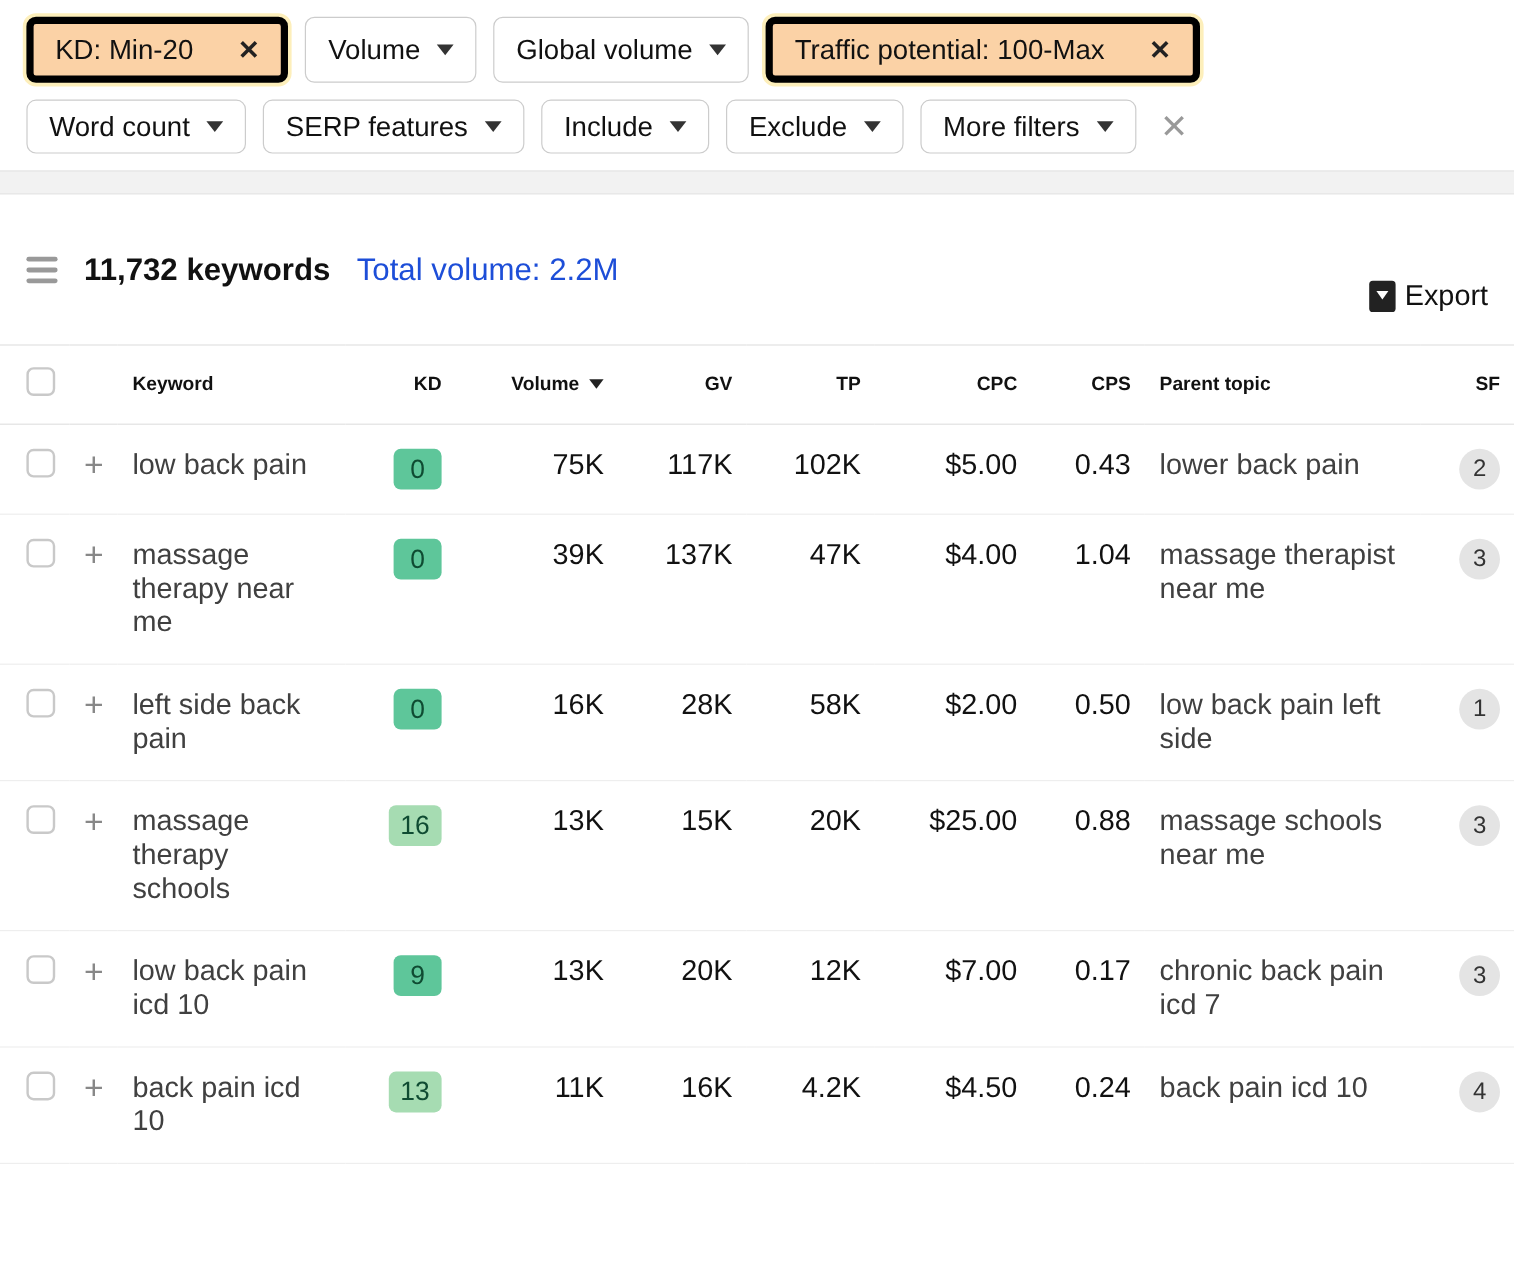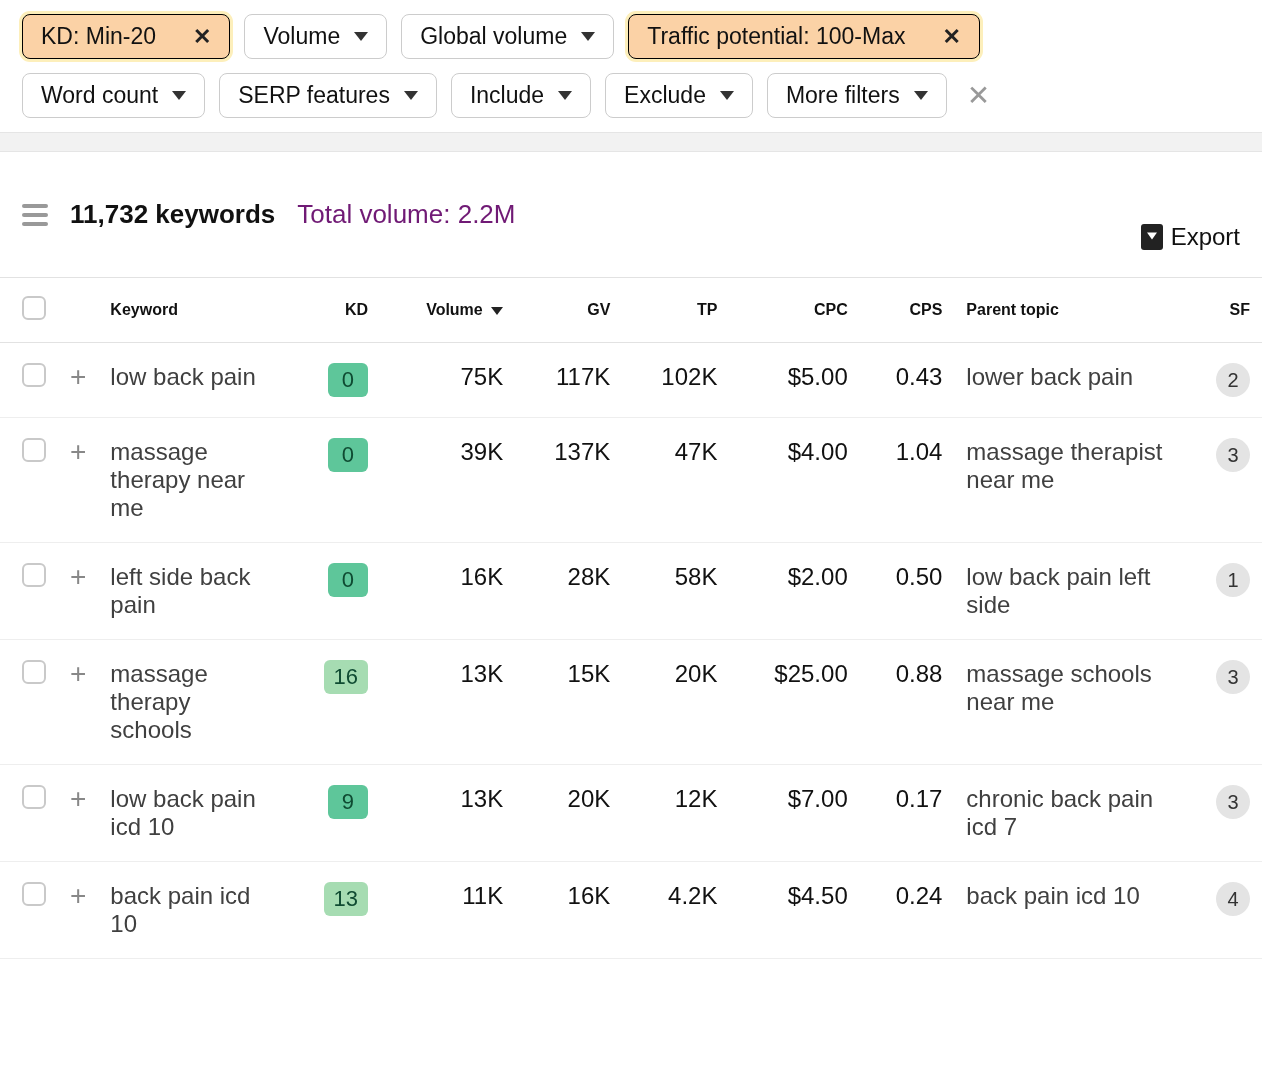--- a/index.html
+++ b/index.html
@@ -29,21 +29,21 @@
     gap: 10px;
     border: 1px solid #ccc;
     border-radius: 8px;
     padding: 8px 18px;
     font-size: 23px;
     background: #fff;
     cursor: pointer;
   }
   .filter-pill.active {
     background: #fbd2a6;
-    border: 1px solid #000000;
+    border: 6px solid #000000;
     box-shadow: 0 0 0 3px #fdefbb;
     gap: 27px;
   }
   .caret {
     display: inline-block;
     width: 0; height: 0;
     border-left: 7px solid transparent;
     border-right: 7px solid transparent;
     border-top: 9px solid #333;
     margin-left: 4px;
@@ -80,21 +80,21 @@
     cursor: pointer;
   }
   .hamburger span {
     display: block;
     width: 26px;
     height: 4px;
     background: #999;
     border-radius: 2px;
   }
   .summary-count { font-weight: 700; font-size: 26px; }
-  .summary-volume { font-size: 26px; color: #701a75; text-align: right; }
+  .summary-volume { font-size: 26px; color: #1d4ed8; text-align: right; }
   .spacer { flex: 1; }
   .export-btn {
     display: inline-flex;
     align-items: center;
     gap: 8px;
     font-size: 24px;
     cursor: pointer;
     margin-top: 45px;
   }
   .export-icon {

